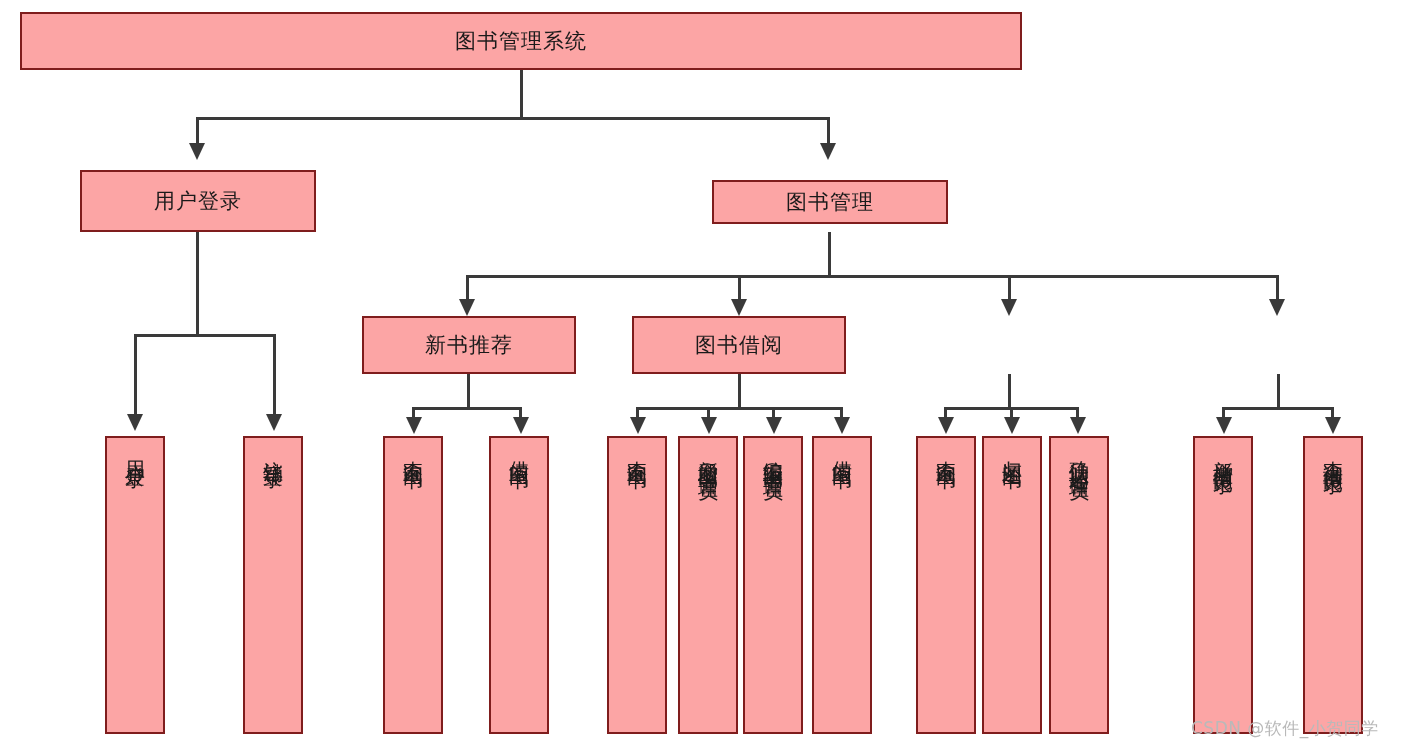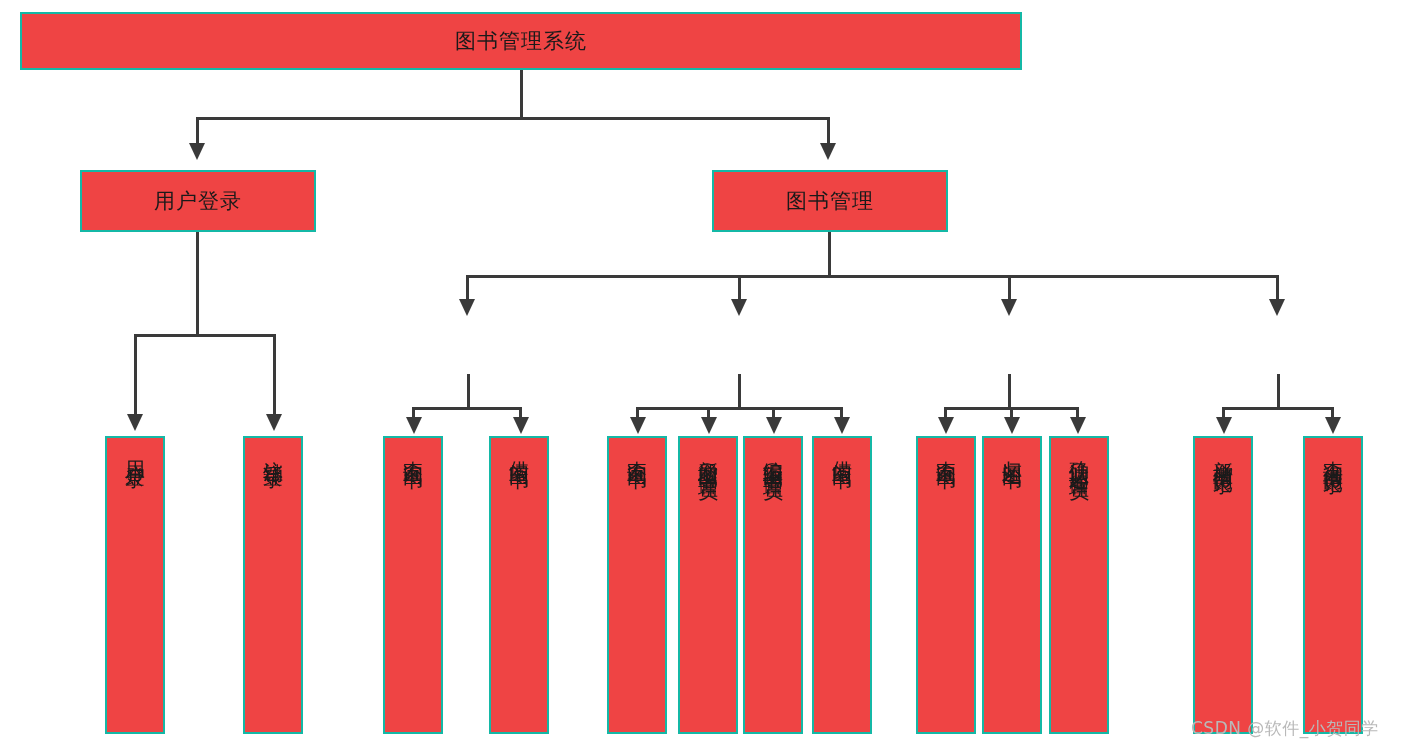--- a/index.html
+++ b/index.html
@@ -15,22 +15,22 @@
     position: relative;
     width: 1405px;
     height: 747px;
     background: #ffffff;
     overflow: hidden;
   }
   
   .node {
     position: absolute;
     box-sizing: border-box;
-    background: #ef4444;
-    border: 2px solid #14b8a6;
+    background: #fca5a5;
+    border: 2px solid #7f1d1d;
     display: flex;
     align-items: center;
     justify-content: center;
     color: #1a1a1a;
     font-family: Liberation Serif, serif;
   }
   .node .label {
     display: block;
     text-align: center;
     line-height: 1.18;
@@ -92,21 +92,21 @@
 
   <div class="conn v" style="left:196px; top:117px; width:3px; height:28px;"></div>
   <div class="arrow" style="left:189px; top:143px;"></div>
   <div class="conn v" style="left:827px; top:117px; width:3px; height:28px;"></div>
   <div class="arrow" style="left:820px; top:143px;"></div>
 
   <div class="node horizontal" style="left:80px; top:170px; width:236px; height:62px;">
     <span class="label">用户登录</span>
   </div>
 
-  <div class="node horizontal" style="left:712px; top:170px; width:236px; height:62px;">
+  <div class="node horizontal" style="left:712px; top:180px; width:236px; height:44px;">
     <span class="label">图书管理</span>
   </div>
 
   <div class="conn v" style="left:196px; top:232px; width:3px; height:102px;"></div>
   <div class="conn h" style="left:134px; top:334px; width:142px; height:3px;"></div>
   <div class="conn v" style="left:134px; top:334px; width:3px; height:82px;"></div>
   <div class="arrow" style="left:127px; top:414px;"></div>
   <div class="conn v" style="left:273px; top:334px; width:3px; height:82px;"></div>
   <div class="arrow" style="left:266px; top:414px;"></div>
 
@@ -118,20 +118,26 @@
 
   <div class="conn v" style="left:738px; top:275px; width:3px; height:26px;"></div>
   <div class="arrow" style="left:731px; top:299px;"></div>
 
   <div class="conn v" style="left:1008px; top:275px; width:3px; height:26px;"></div>
   <div class="arrow" style="left:1001px; top:299px;"></div>
 
   <div class="conn v" style="left:1276px; top:275px; width:3px; height:26px;"></div>
   <div class="arrow" style="left:1269px; top:299px;"></div>
 
+  <div class="node horizontal" style="left:362px; top:316px; width:214px; height:58px;">
+    <span class="label">新书推荐</span>
+  </div>
+  <div class="node horizontal" style="left:632px; top:316px; width:214px; height:58px;">
+    <span class="label">图书借阅</span>
+  </div>
 
   <div class="conn v" style="left:467px; top:374px; width:3px; height:33px;"></div>
   <div class="conn h" style="left:412px; top:407px; width:110px; height:3px;"></div>
   <div class="conn v" style="left:412px; top:407px; width:3px; height:12px;"></div>
   <div class="arrow" style="left:406px; top:417px;"></div>
   <div class="conn v" style="left:519px; top:407px; width:3px; height:12px;"></div>
   <div class="arrow" style="left:513px; top:417px;"></div>
 
   <div class="conn v" style="left:738px; top:374px; width:3px; height:33px;"></div>
   <div class="conn h" style="left:636px; top:407px; width:206px; height:3px;"></div>

